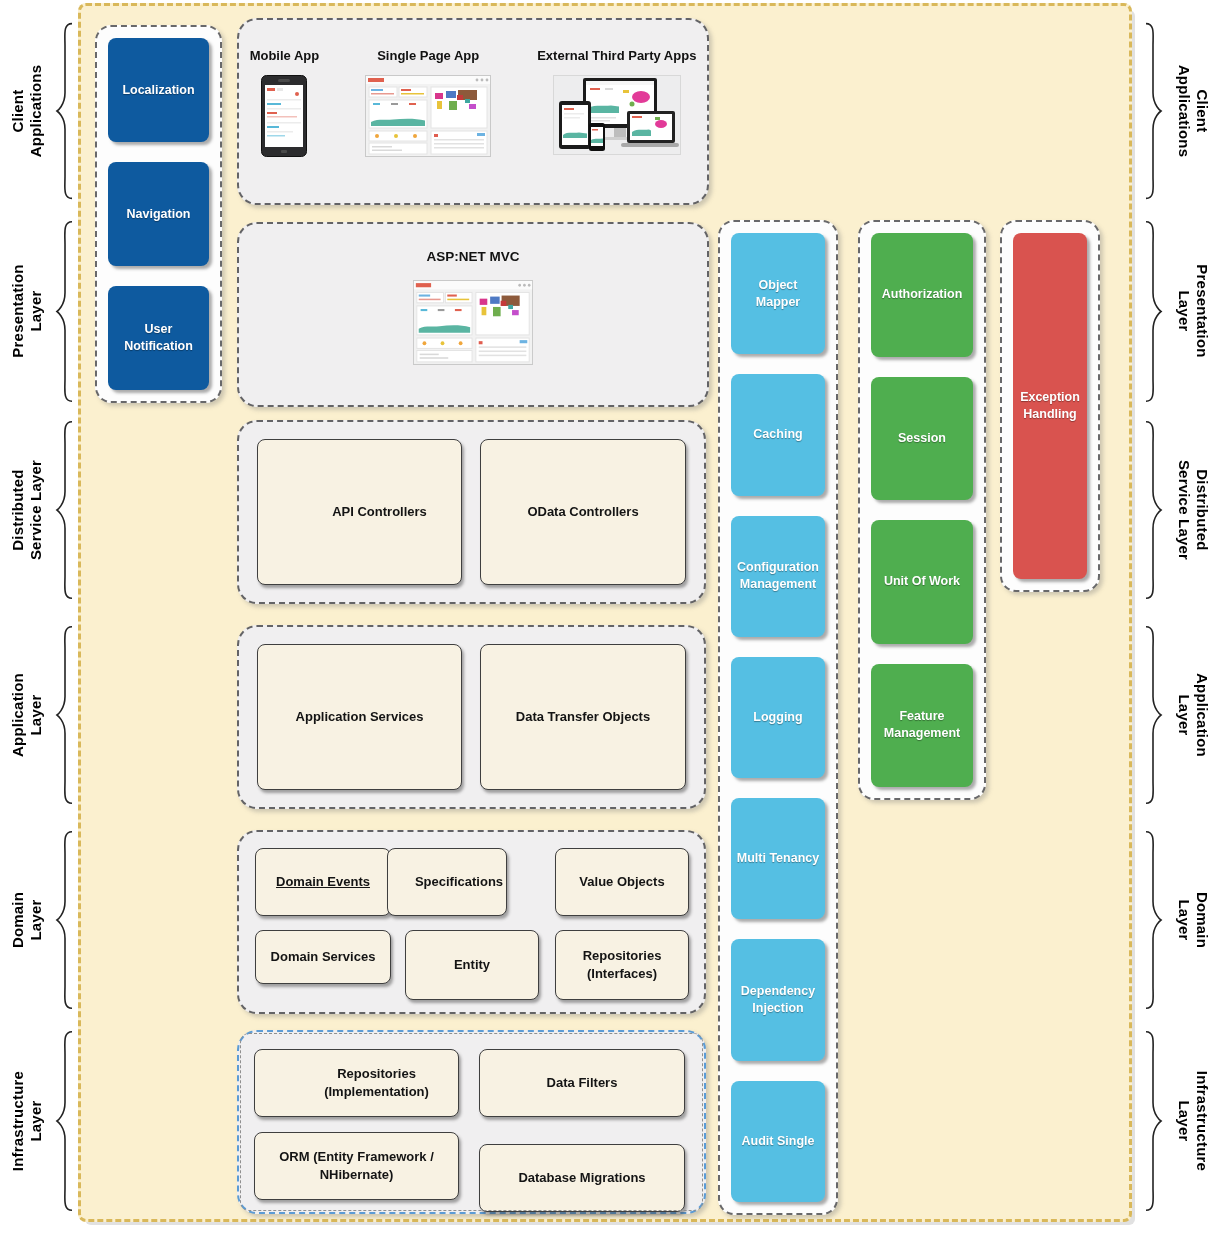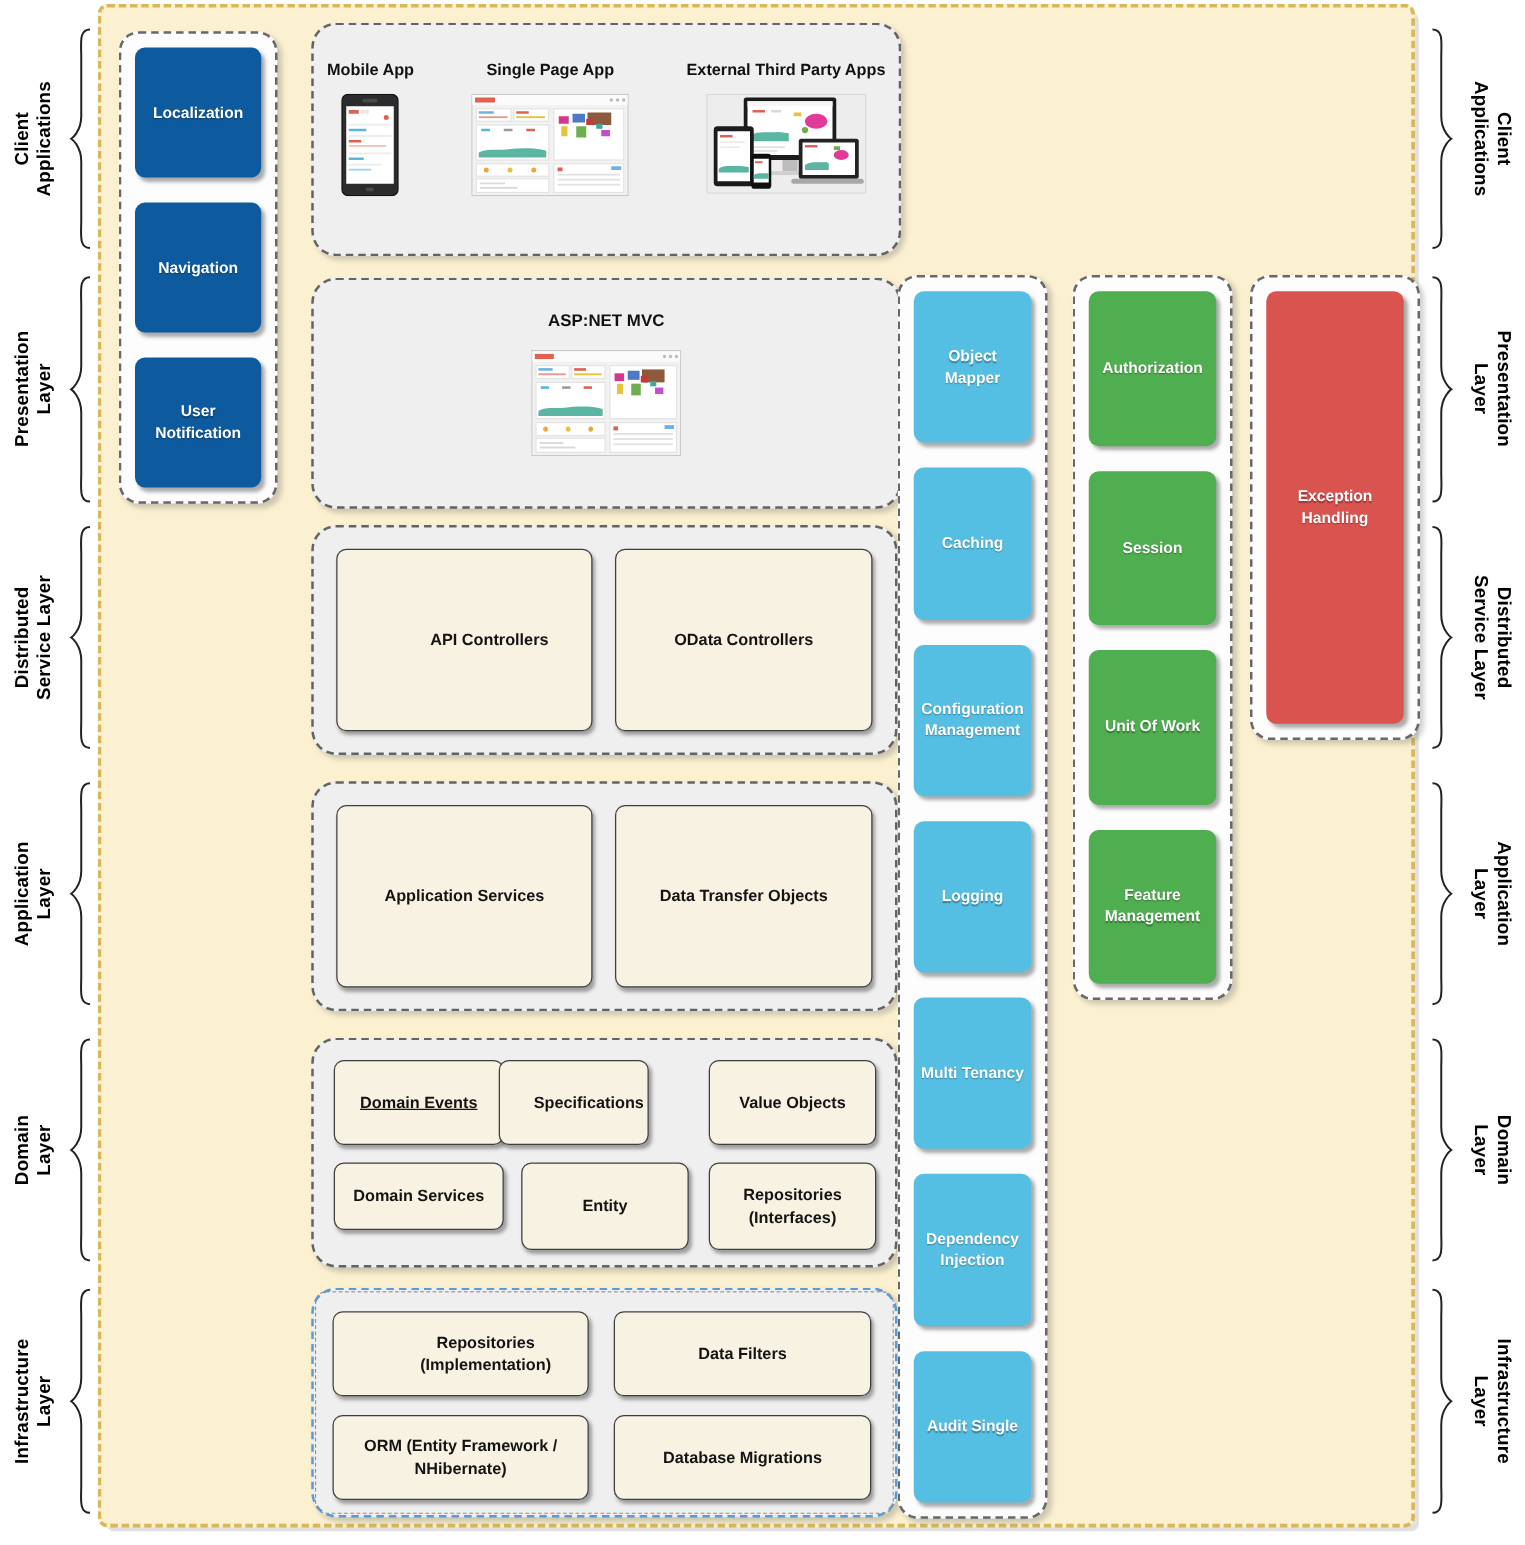--- a/index.html
+++ b/index.html
@@ -15,21 +15,21 @@
   .side-label{position:absolute;width:190px;height:46px;display:flex;align-items:center;justify-content:center;
               text-align:center;font-weight:bold;font-size:15px;line-height:1.2;color:#000;
               white-space:pre-line;letter-spacing:.2px;}
   .side-label.left{transform:rotate(-90deg);}
   .side-label.right{transform:rotate(90deg);}
 
   .brace{position:absolute;width:28px;overflow:visible;}
 
   
   .dashed-panel{position:absolute;background:#f0eff0;border:2px dashed #636366;border-radius:20px;
-                box-shadow:3px 3px 4px rgba(120,120,120,.35);margin-left:12px;}
+                box-shadow:3px 3px 4px rgba(120,120,120,.35);}
   .dashed-panel.infra{border-color:#5b9bd5;}
   .dashed-panel.infra::after{content:'';position:absolute;inset:1px;border:1px dashed #8f8f8f;
                 border-radius:9px;pointer-events:none;}
 
   
   .dashed-col{position:absolute;background:#fdfdfd;border:2px dashed #68686a;border-radius:16px;
               box-shadow:3px 3px 4px rgba(120,120,120,.35);
               display:flex;flex-direction:column;gap:20px;padding:11px;box-sizing:border-box;}
 
   .cbox{flex:1;border-radius:8px;display:flex;align-items:center;justify-content:center;
@@ -273,21 +273,21 @@
     <div class="cream-box" style="left:166px;top:98px;width:134px;height:70px;">Entity</div>
     <div class="cream-box" style="left:316px;top:98px;width:134px;height:70px;">Repositories
 (Interfaces)</div>
   </div>
 
   <div class="dashed-panel infra" style="left:237px;top:1030px;width:465px;height:180px;">
     <div class="cream-box" style="left:15px;top:17px;width:205px;height:68px;padding-left:44px;">Repositories (Implementation)</div>
     <div class="cream-box" style="left:240px;top:17px;width:206px;height:68px;">Data Filters</div>
     <div class="cream-box" style="left:15px;top:100px;width:205px;height:68px;">ORM (Entity Framework /
 NHibernate)</div>
-    <div class="cream-box" style="left:240px;top:100px;width:206px;height:68px;">Database Migrations</div>
+    <div class="cream-box" style="left:240px;top:112px;width:206px;height:68px;">Database Migrations</div>
   </div>
 
   <div class="dashed-col" style="left:718px;top:220px;width:120px;height:995px;">
     <div class="cbox cyan"><span>Object Mapper</span></div>
     <div class="cbox cyan"><span>Caching</span></div>
     <div class="cbox cyan"><span>Configuration
 Management</span></div>
     <div class="cbox cyan"><span>Logging</span></div>
     <div class="cbox cyan"><span>Multi Tenancy</span></div>
     <div class="cbox cyan"><span>Dependency
@@ -296,18 +296,18 @@
   </div>
 
   <div class="dashed-col" style="left:858px;top:220px;width:128px;height:580px;">
     <div class="cbox green"><span>Authorization</span></div>
     <div class="cbox green"><span>Session</span></div>
     <div class="cbox green"><span>Unit Of Work</span></div>
     <div class="cbox green"><span>Feature
 Management</span></div>
   </div>
 
-  <div class="dashed-col" style="left:1000px;top:220px;width:136px;height:372px;">
+  <div class="dashed-col" style="left:1000px;top:220px;width:100px;height:372px;">
     <div class="cbox red"><span>Exception
 Handling</span></div>
   </div>
 
 </div>
 
 </body></html>

